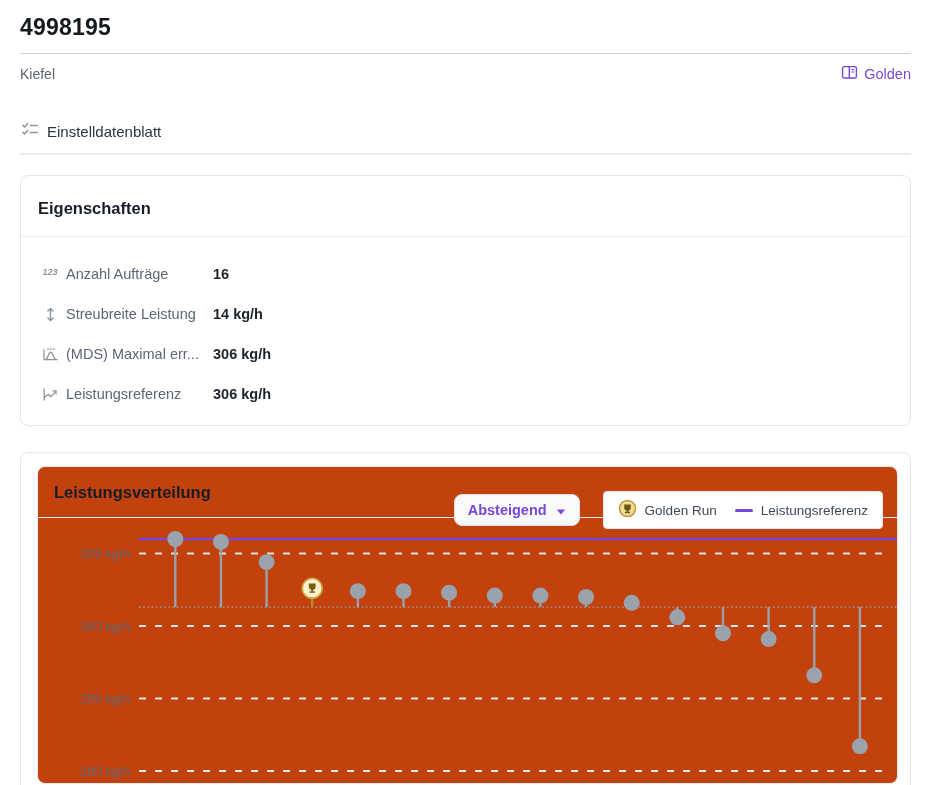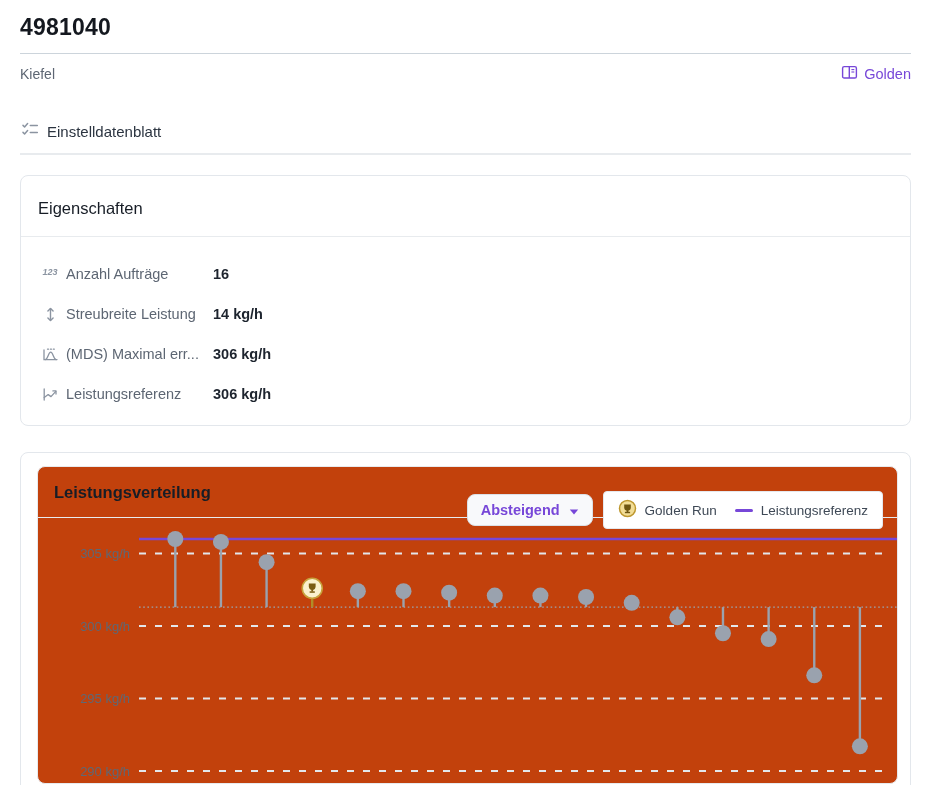--- a/index.html
+++ b/index.html
@@ -12,49 +12,49 @@
   h1.page-title{font-size:23px;font-weight:700;color:#14181f;margin:14px 0 12px;line-height:27px;letter-spacing:.2px;}
   .title-divider{height:1px;background:#ccd4db;}
   .subheader{display:flex;justify-content:space-between;align-items:center;margin-top:10px;font-size:14px;color:#5d6673;line-height:17px;}
   .help-link{display:flex;align-items:center;gap:6px;color:#7747d8;font-size:14.5px;cursor:pointer;text-decoration:none;font-weight:400;}
   
   .tabs{display:flex;gap:21px;margin-top:30px;border-bottom:2px solid #e8ebee;}
   .tab{display:flex;align-items:center;gap:8px;padding:6px 1px 11px;font-size:15px;color:#2b3440;cursor:pointer;margin-bottom:-2px;border-bottom:3px solid transparent;}
   .tab.active{font-weight:700;color:#1a212b;border-bottom-color:#23a48f;}
   
   .card{border:1px solid #e3e7ec;border-radius:8px;background:#fff;margin-top:20px;}
-  .card-header{font-size:16.5px;font-weight:400;color:#171d26;margin:0;padding:22px 17px 18px;line-height:20px;}
+  .card-header{font-size:16.5px;font-weight:700;color:#171d26;margin:0;padding:22px 17px 18px;line-height:20px;}
   .card-divider{height:1px;background:#e8ebee;}
   .prop-rows{padding:17px 0 11px;}
   .prop-row{display:flex;align-items:center;height:40px;padding-left:20px;font-size:14.5px;}
   .prop-key{display:flex;align-items:center;gap:7px;width:172px;color:#5d6673;}
   .prop-key .ic{flex:0 0 auto;display:inline-flex;width:18px;justify-content:center;font-style:italic;}
   .num-icon{font-size:9px;font-weight:700;color:#8b94a1;letter-spacing:0;line-height:10px;transform:translateY(-2px);}
   .prop-value{font-weight:700;color:#1d242e;}
   
   .outer-card{margin-top:26px;padding:13px 12px 14px 16px;}
   .panel{border:1px solid #e7eaee;border-radius:8px;background:#c2410c;}
   .panel-header{display:flex;justify-content:space-between;align-items:center;padding:7px 14px 7px 16px;height:36px;}
   .panel-title{font-size:16.5px;font-weight:700;color:#171d26;margin:0;}
-  .panel-controls{display:flex;align-items:center;gap:10px;margin-top:36px;}
+  .panel-controls{display:flex;align-items:center;gap:23px;margin-top:36px;}
   .dropdown{display:flex;align-items:center;gap:9px;background:#f8f9fb;border:1px solid #dbe0e6;border-radius:8px;
     padding:7px 13px;color:#7747d8;font-weight:700;font-size:14.5px;cursor:pointer;font-family:inherit;}
   .legend{display:flex;align-items:center;gap:18px;border:1px solid #e5e8ed;border-radius:4px;padding:7px 14px;font-size:13.5px;color:#3f4956;background:#fff;}
   .legend-item{display:flex;align-items:center;gap:8px;}
   .line-swatch{display:inline-block;width:18px;height:3px;background:#7747d8;border-radius:2px;}
   .panel-divider{height:1px;background:#e8ebee;}
   .chart-wrap{height:265px;}
   .chart-wrap svg{display:block;}
 </style>
 </head>
 <body>
 
 <div class="page">
 
-  <h1 class="page-title">4981040</h1>
+  <h1 class="page-title">4998195</h1>
   <div class="title-divider"></div>
 
   <div class="subheader">
     <span>Kiefel</span>
     <a class="help-link">
       <span class="ic">
         <svg width="17" height="17" viewBox="0 0 17 17" fill="none" stroke="#7747d8" stroke-width="1.4">
           <rect x="1.6" y="2.6" width="13.8" height="11.4" rx="1.6"></rect>
           <line x1="8.3" y1="2.6" x2="8.3" y2="14"></line>
           <g stroke-width="1.1">

